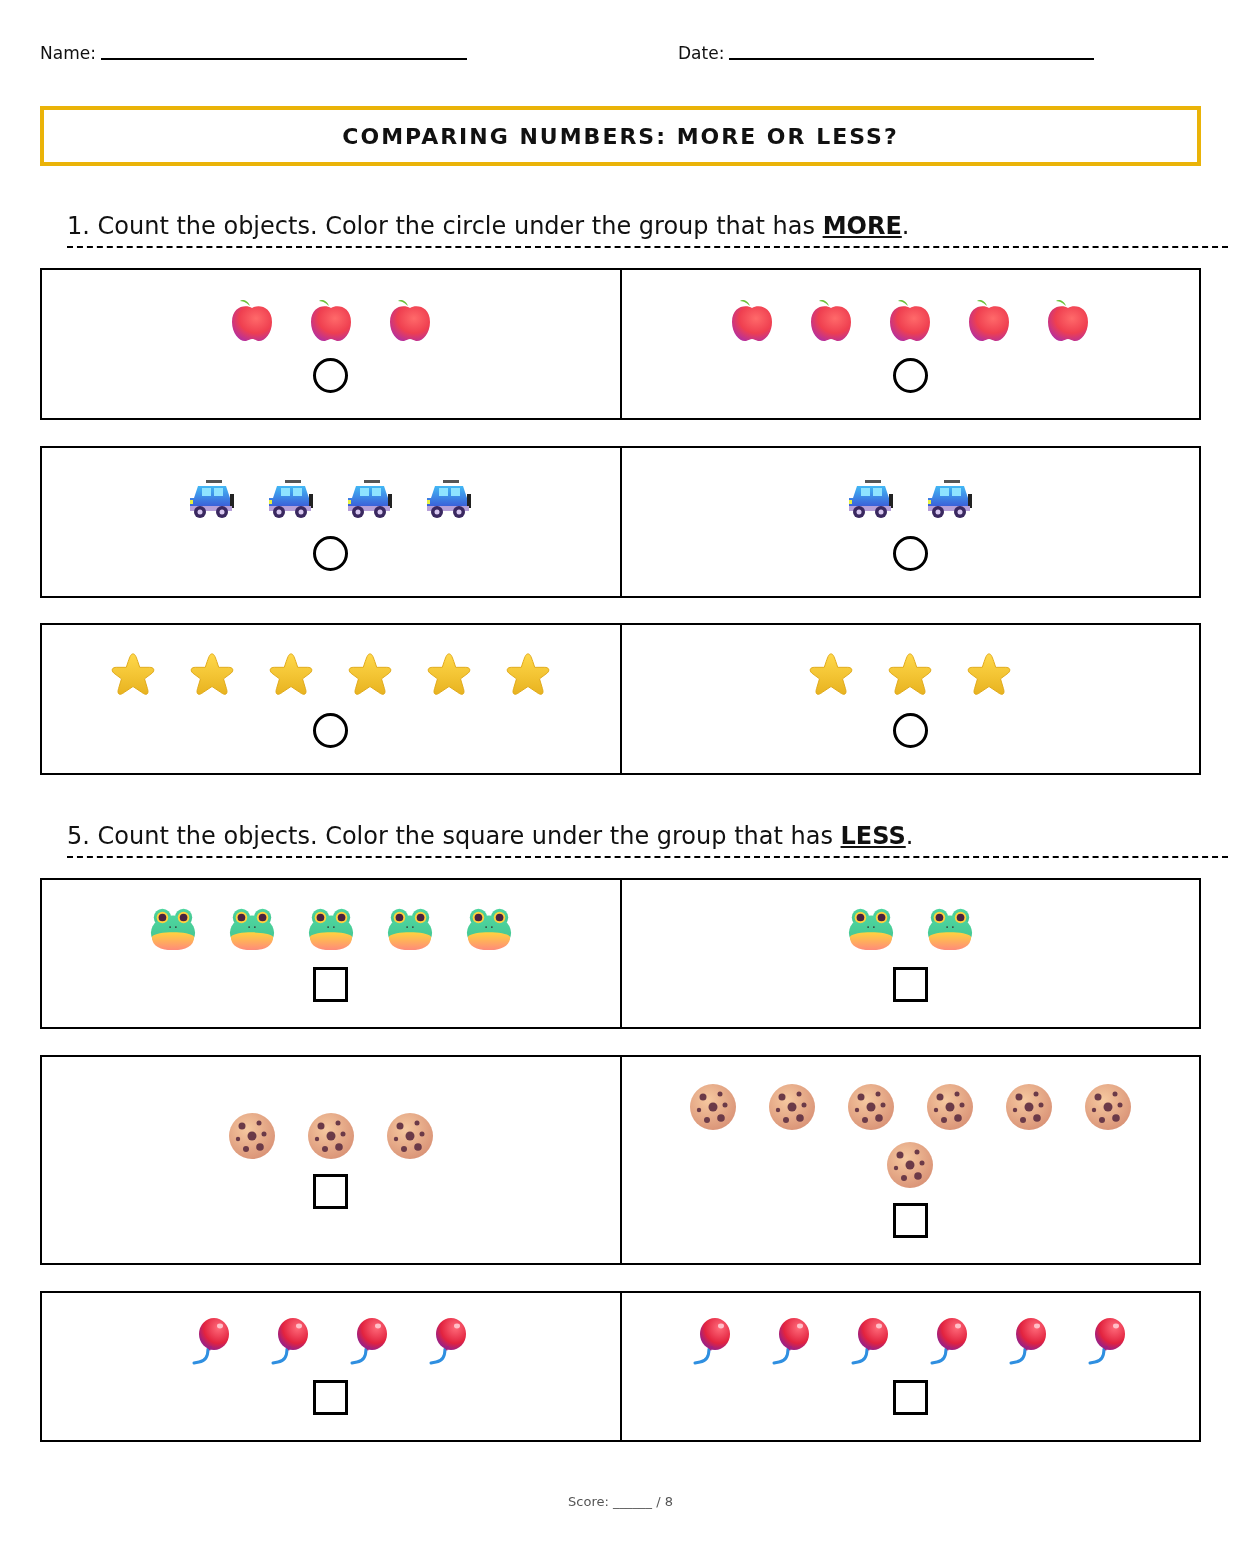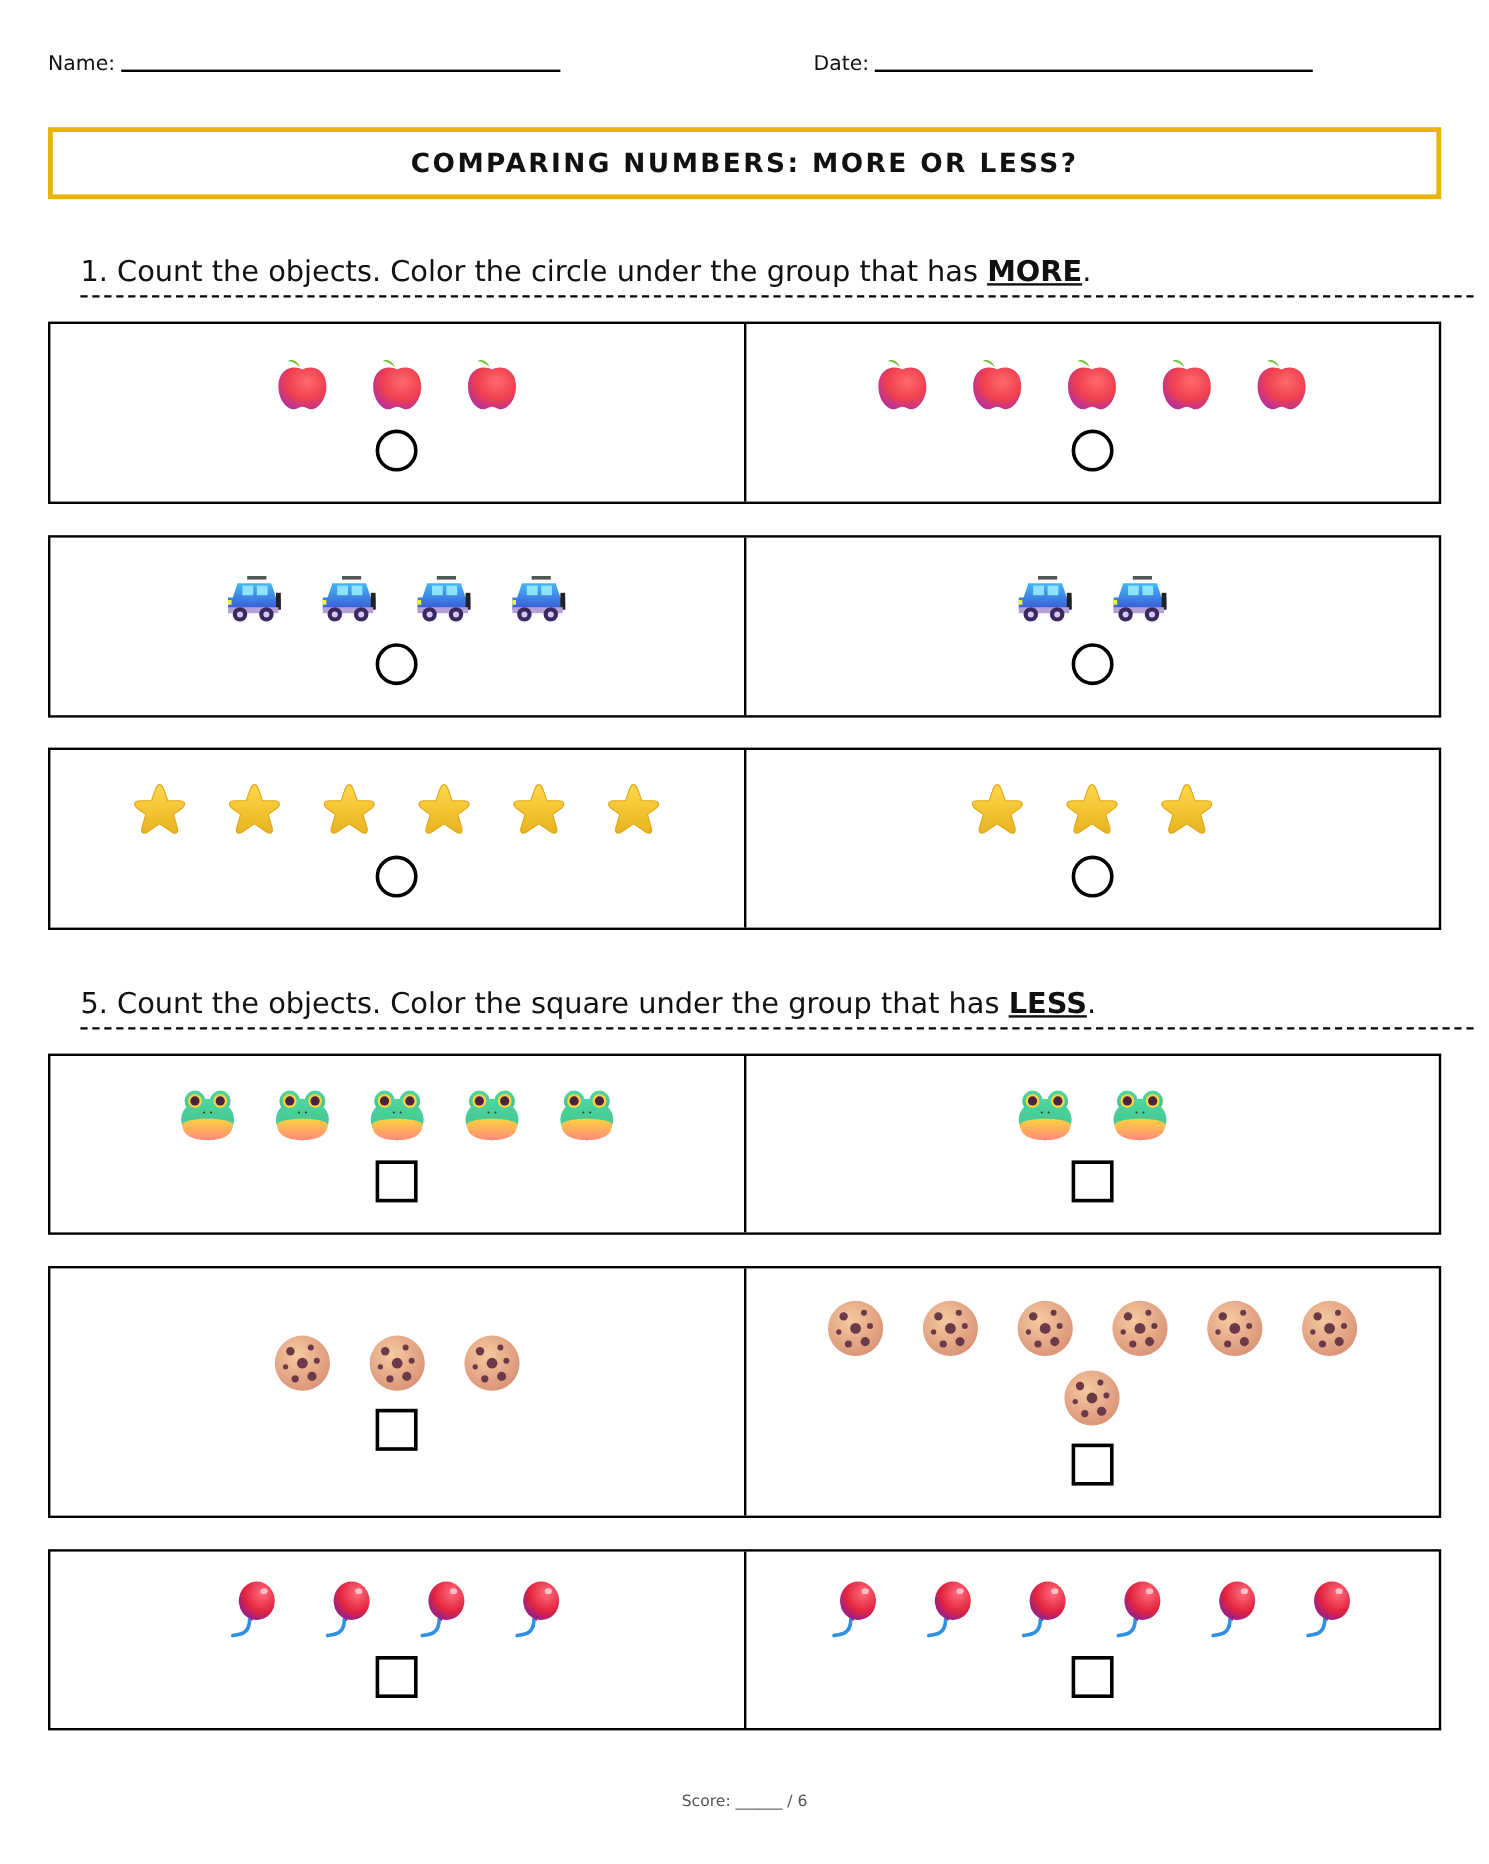--- a/index.html
+++ b/index.html
@@ -608,21 +608,21 @@
               <path d="M19 30 L22 34 L24 29Z" fill="#a02080"></path>
               <ellipse cx="32" cy="9" rx="3" ry="2.4" fill="#ffc0c8"></ellipse>
             </svg>
           </span>
         </div>
         <div class="mark"></div>
       </div>
     </div>
   </div>
 
-<div class="score">Score: ______ / 6</div>
+<div class="score">Score: ______ / 8</div>
 
 <svg width="0" height="0" style="position:absolute">
   <defs>
     <radialGradient id="gApple" cx="60%" cy="35%" r="70%">
         <stop offset="0" stop-color="#ff6a6a"></stop>
         <stop offset="0.6" stop-color="#ef3f50"></stop>
         <stop offset="1" stop-color="#b8309a"></stop>
       </radialGradient>
     <linearGradient id="gFrog" x1="0" y1="0" x2="0" y2="1">
         <stop offset="0" stop-color="#4fd6a0"></stop>

